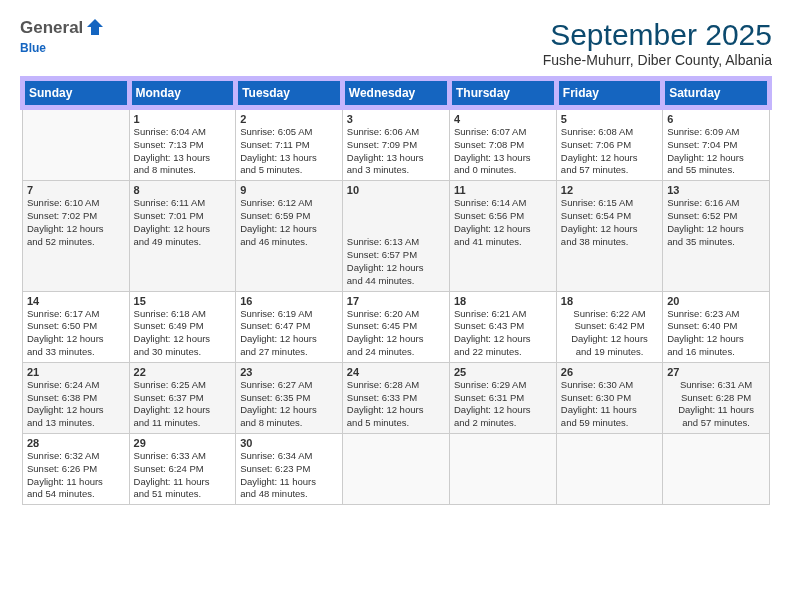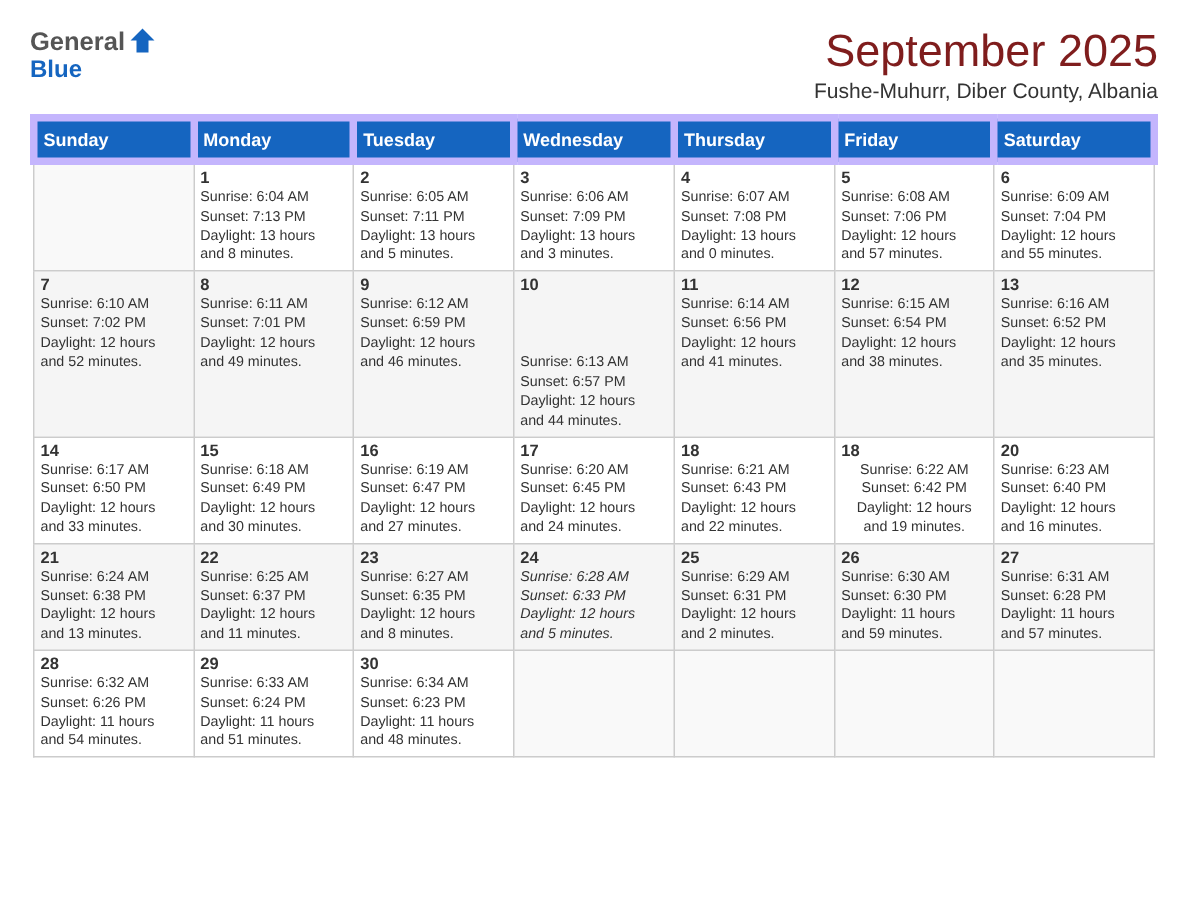--- a/index.html
+++ b/index.html
@@ -25,21 +25,21 @@
       display: flex;
       align-items: center;
     }
     .logo-general { color: #333; }
     .logo-blue { color: #1565c0; }
     .title-block {
       text-align: right;
     }
     .month-title {
       font-size: 30px;
-      color: #7f1d1d;
+      color: #0c4a6e;
       font-weight: normal;
     }
     .subtitle {
       font-size: 14px;
       color: #333;
       padding-left: 17px;
     }
     .calendar {
       width: 100%;
       border-collapse: collapse;
@@ -88,21 +88,21 @@
   <div class="header">
     <div class="logo">
       <div>
         <div style="display:flex;align-items:center;">
           <span class="logo-general" style="font-size:17px;font-weight:bold;color:#555;">General</span>
           <svg width="20" height="20" viewBox="0 0 20 20" style="margin-left:2px;margin-top:-2px;">
             <polygon points="10,2 18,10 14,10 14,18 6,18 6,10 2,10" fill="#1565c0"></polygon>
           </svg>
         </div>
         <div>
-          <span class="logo-blue" style="font-size:16px;font-weight:bold;color:#1565c0;">Blue</span>
+          <span class="logo-blue" style="font-size:12px;font-weight:bold;color:#1565c0;">Blue</span>
         </div>
       </div>
     </div>
     <div class="title-block">
       <div class="month-title">September 2025</div>
       <div class="subtitle">Fushe-Muhurr, Diber County, Albania</div>
     </div>
   </div>
 
   <table class="calendar">
@@ -282,42 +282,42 @@
           </td>
           <td>
             <span class="day-num">23</span>
             <div class="day-info" style="white-space: pre-line;">Sunrise: 6:27 AM
 Sunset: 6:35 PM
 Daylight: 12 hours
 and 8 minutes.</div>
           </td>
           <td>
             <span class="day-num">24</span>
-            <div class="day-info" style="white-space: pre-line; font-style: italic;">Sunrise: 6:28 AM
+            <div class="day-info" style="white-space: pre-line;">Sunrise: 6:28 AM
 Sunset: 6:33 PM
 Daylight: 12 hours
 and 5 minutes.</div>
           </td>
           <td>
             <span class="day-num">25</span>
             <div class="day-info" style="white-space: pre-line;">Sunrise: 6:29 AM
 Sunset: 6:31 PM
 Daylight: 12 hours
 and 2 minutes.</div>
           </td>
           <td>
             <span class="day-num">26</span>
             <div class="day-info" style="white-space: pre-line;">Sunrise: 6:30 AM
 Sunset: 6:30 PM
 Daylight: 11 hours
 and 59 minutes.</div>
           </td>
           <td>
             <span class="day-num">27</span>
-            <div class="day-info" style="white-space: pre-line;">Sunrise: 6:31 AM
+            <div class="day-info" style="white-space: pre-line; text-align: center;">Sunrise: 6:31 AM
 Sunset: 6:28 PM
 Daylight: 11 hours
 and 57 minutes.</div>
           </td>
         </tr>
         <tr>
           <td>
             <span class="day-num">28</span>
             <div class="day-info" style="white-space: pre-line;">Sunrise: 6:32 AM
 Sunset: 6:26 PM

